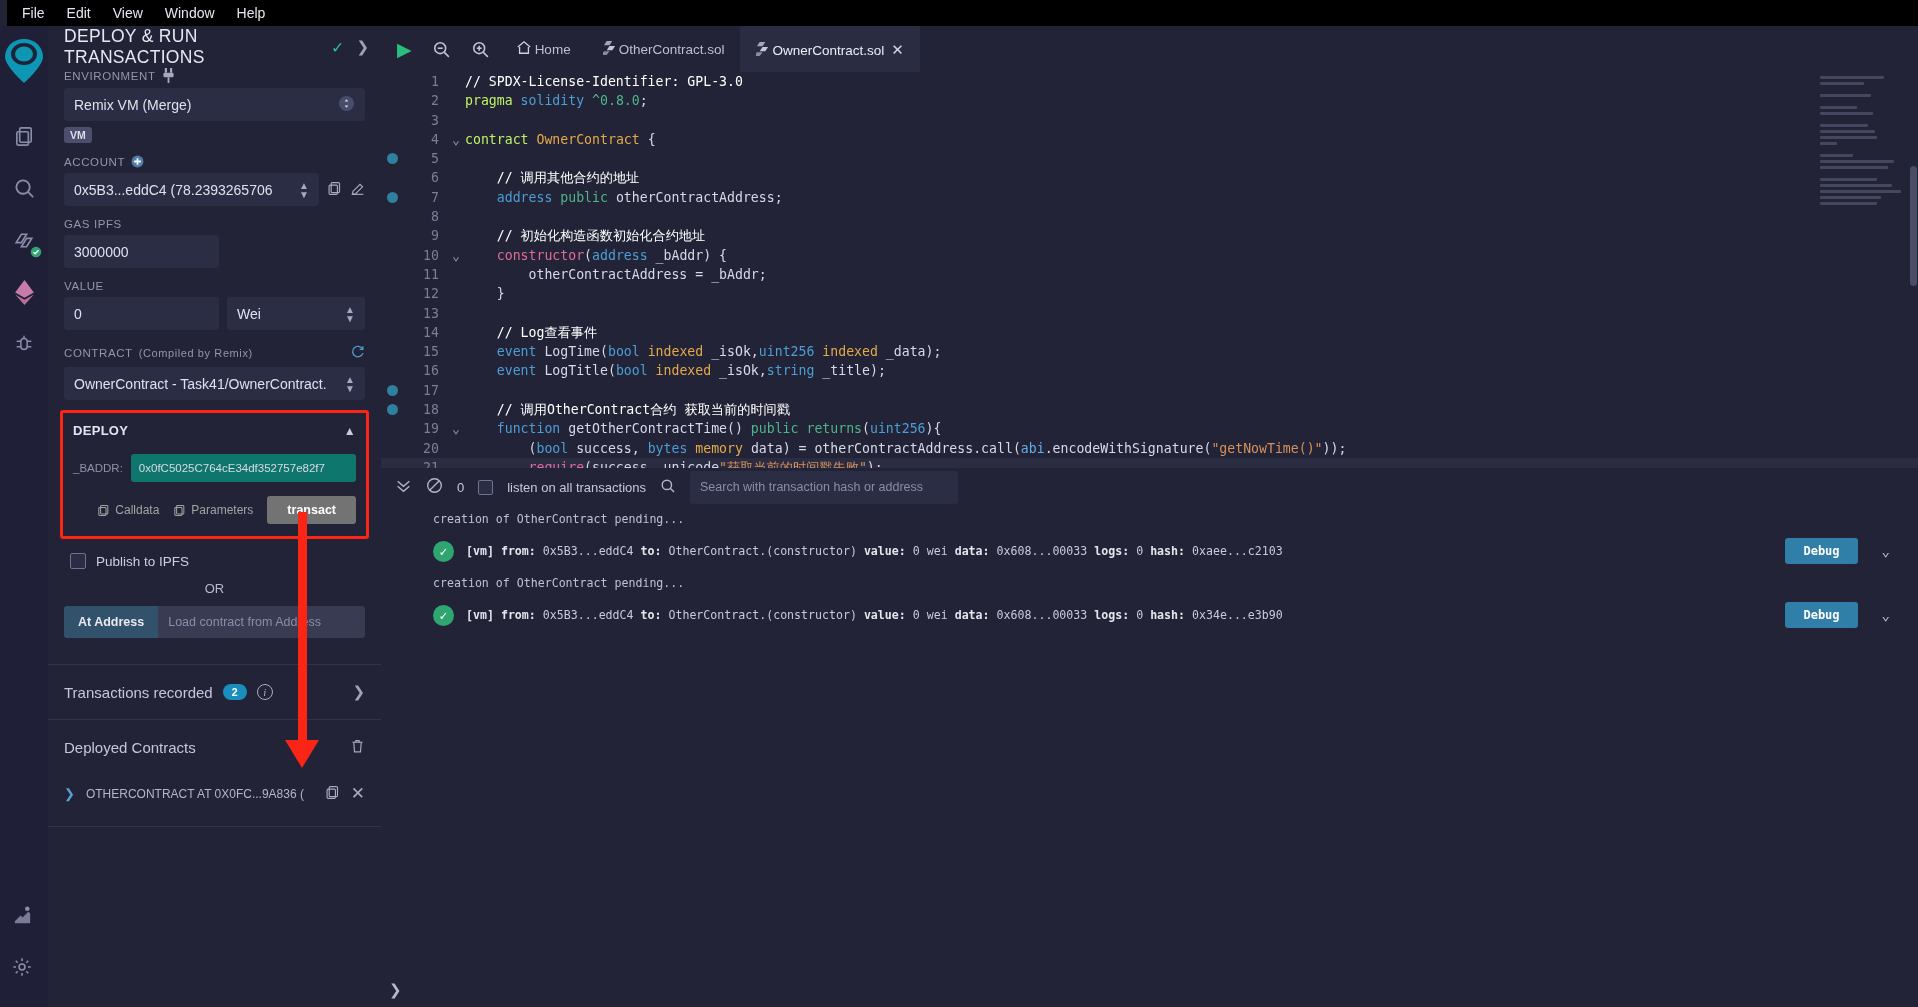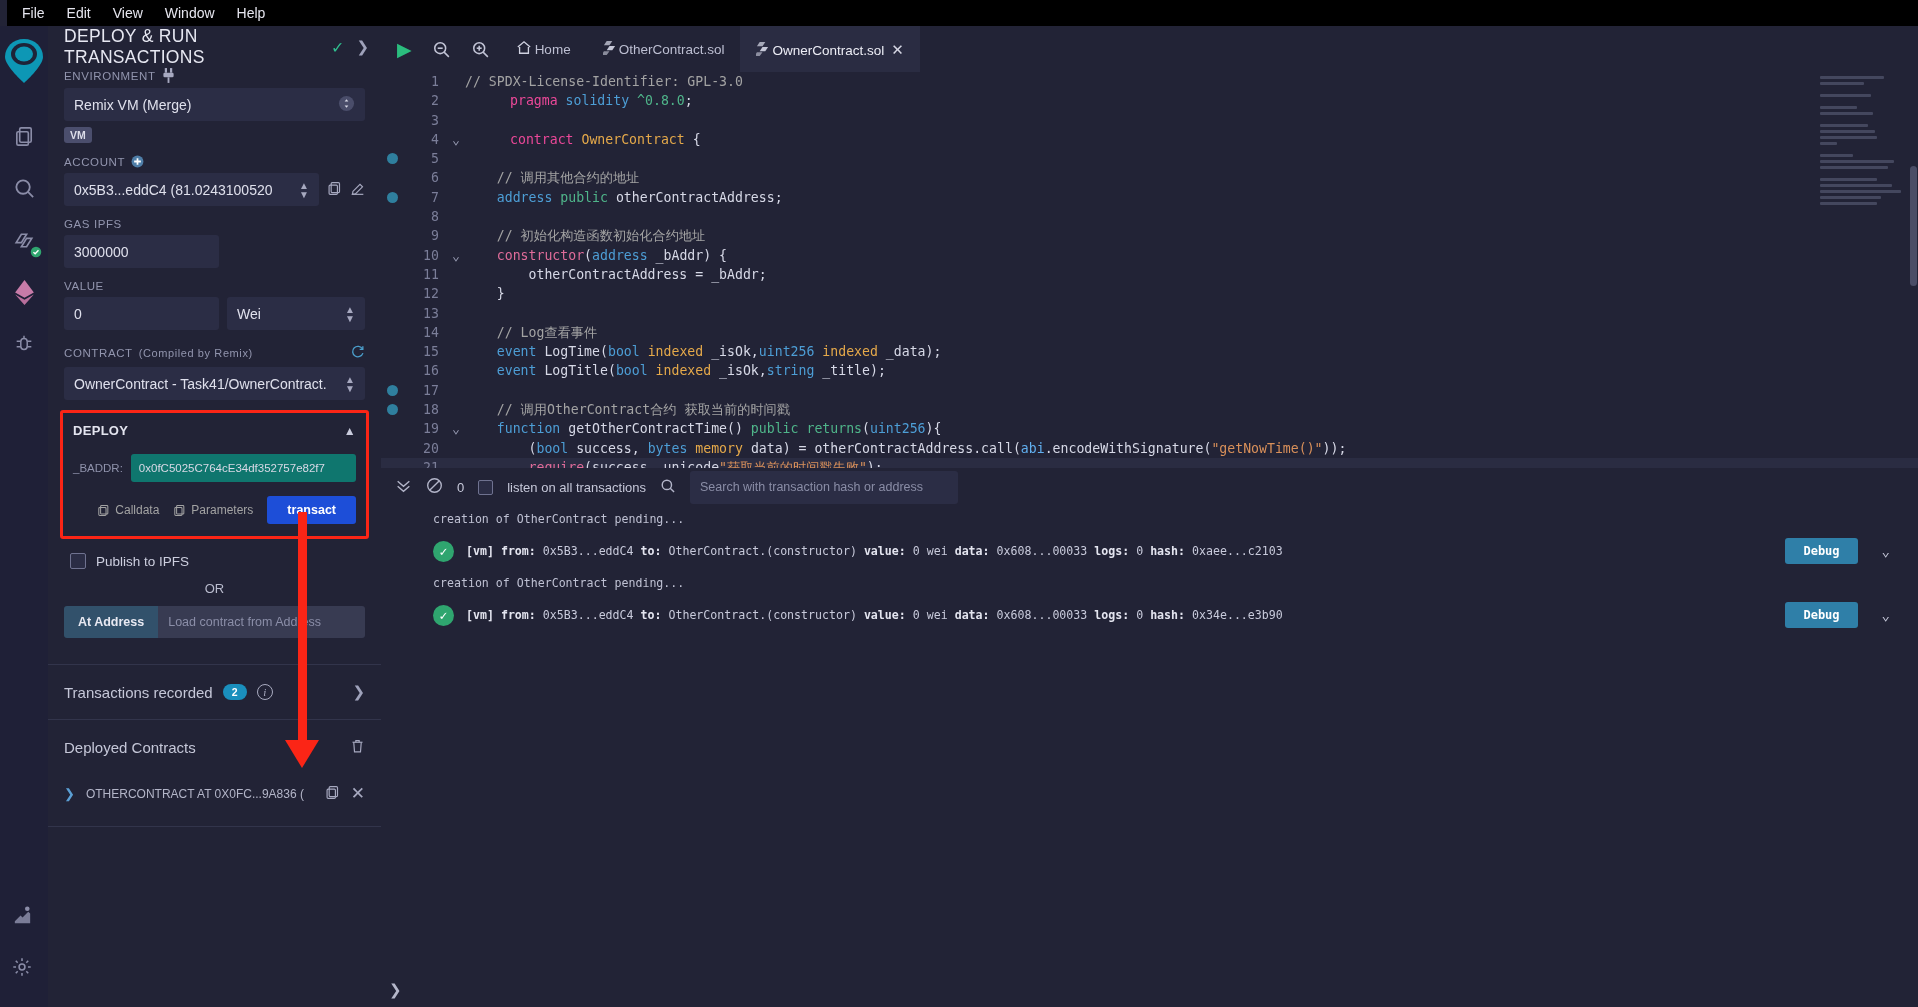--- a/index.html
+++ b/index.html
@@ -88,21 +88,21 @@
   }
   .btn-row {
     display: flex; align-items: center; justify-content: flex-end;
     gap: 14px; margin-top: 14px;
   }
   .minibtn {
     display: flex; align-items: center; gap: 5px;
     font-size: 12px; color: #a3a3a3; cursor: pointer;
   }
   .transact {
-    background: #1d4ed8; color: #fff; font-size: 12.5px; font-weight: bold;
+    background: #737373; color: #fff; font-size: 12.5px; font-weight: bold;
     padding: 7px 20px; border-radius: 3px; cursor: pointer;
   }
 
   .ipfs-row {
     display: flex; align-items: center; gap: 10px; padding: 14px 16px 0 22px;
   }
   .cbox {
     width: 16px; height: 16px; border: 1px solid #6f7290; border-radius: 2px;
     background: #2b2d45;
   }
@@ -170,23 +170,23 @@
   }
   .gutter-dot i {
     width: 11px; height: 11px; border-radius: 50%; background: #2f7f9e; display: block;
   }
   .lnum {
     width: 44px; text-align: right; color: #7b7e99; padding-right: 8px;
     flex-shrink: 0;
   }
   .fold { width: 18px; color: #9a9db5; text-align: center; flex-shrink: 0; }
   .ctext { color: #d7d9e7; }
-  .cmt { color: #a3a3a3; }
+  .cmt { color: #ffffff; }
   .kw  { color: #4d9ed6; }
-  .kw2 { color: #ec4899; margin-left: 45px; }
+  .kw2 { color: #bef264; }
   .typ { color: #e5a94a; }
   .gr  { color: #4fb58a; }
   .str { color: #d9905a; }
   .pink { color: #e06c9a; }
   .blue2 { color: #61afef; }
 
   .minimap {
     position: absolute; top: 50px; right: 6px; width: 92px; height: 150px;
     opacity: .45;
   }
@@ -360,21 +360,21 @@
     <div class="field-wrap" style="margin-top:12px;">
       <div class="lbl">
         <span>ACCOUNT</span>
         <svg width="13" height="13" viewBox="0 0 14 14">
           <circle cx="7" cy="7" r="6.4" fill="#4f7ea8"></circle>
           <path d="M7 3.4 v7.2 M3.4 7 h7.2" stroke="#fff" stroke-width="1.9"></path>
         </svg>
       </div>
       <div class="row">
         <div class="sel" style="flex:1;">
-          <span class="txt">0x5B3...eddC4 (81.0243100520</span>
+          <span class="txt">0x5B3...eddC4 (78.2393265706</span>
           <span class="spin">▲<br>▼</span>
         </div>
         <span class="iconbtn">
           <svg width="15" height="15" viewBox="0 0 18 18" fill="none" stroke="currentColor" stroke-width="1.4">
             <rect x="5" y="2" width="10" height="12" rx="1.3"></rect>
               <rect x="2.5" y="5" width="10" height="11" rx="1.3"></rect>
           </svg>
         </span>
         <span class="iconbtn">
           <svg width="15" height="15" viewBox="0 0 18 18" fill="none" stroke="currentColor" stroke-width="1.4">

